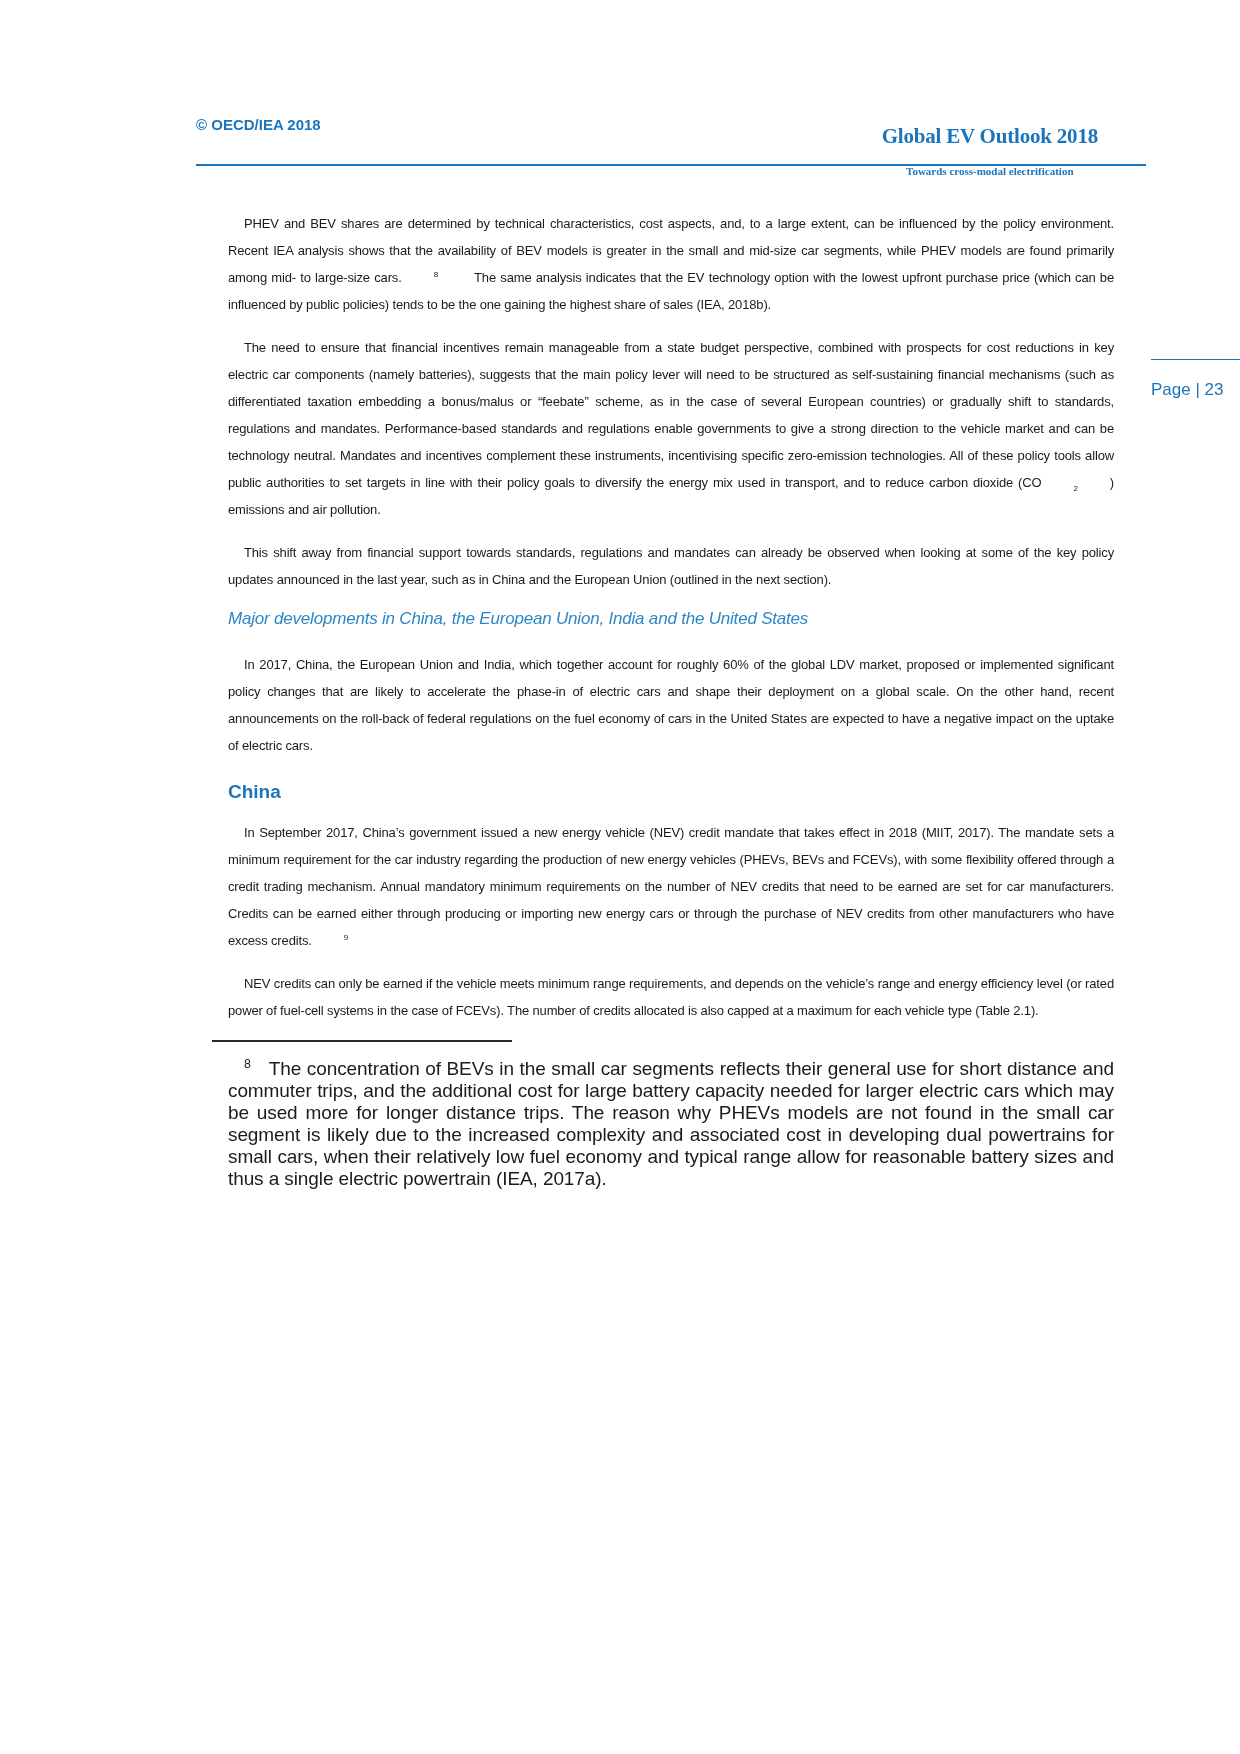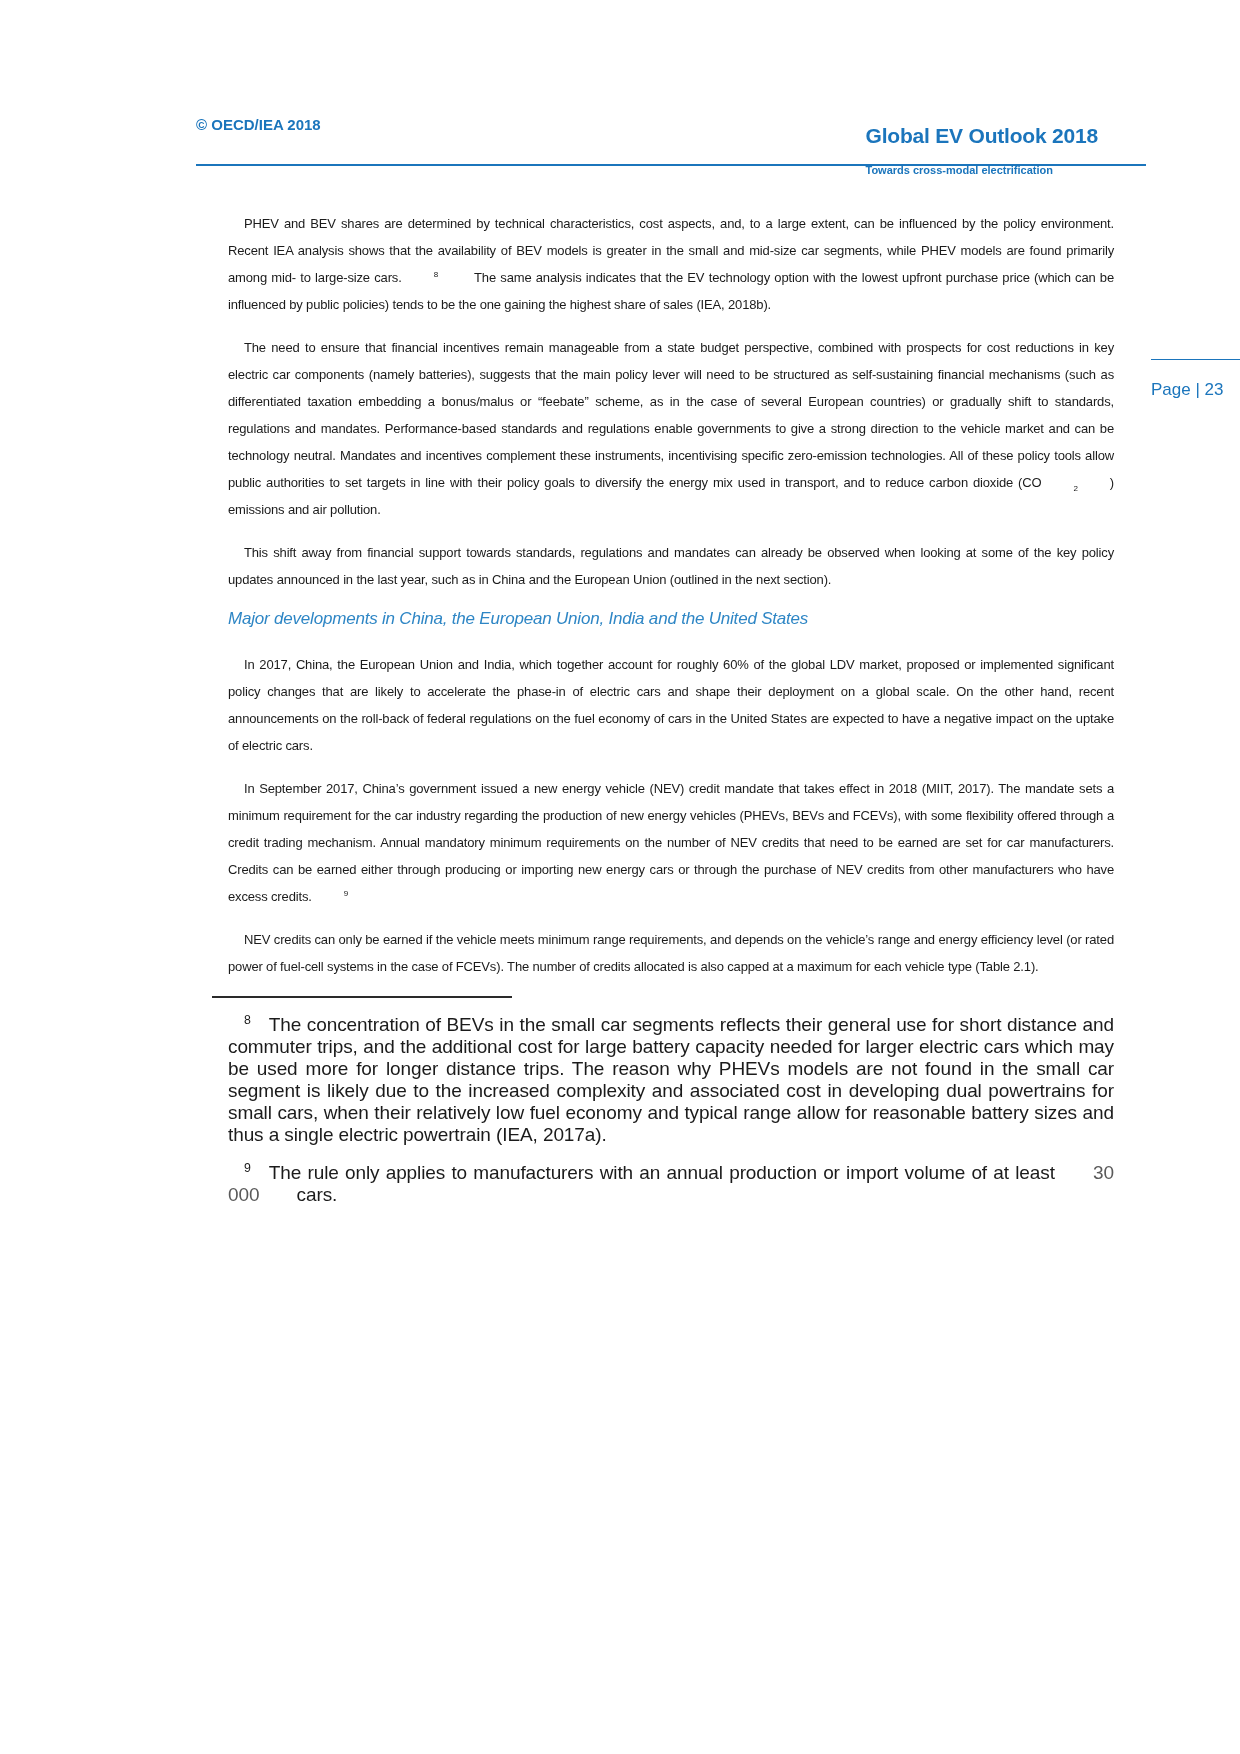--- a/index.html
+++ b/index.html
@@ -15,21 +15,21 @@
     font-family:"Liberation Sans",sans-serif;
     color:var(--body-ink);
   }
 
   
   .hdr-copyright{
     position:absolute;left:148px;top:68px;
     font-size:15px;font-weight:bold;color:var(--accent-blue);
   }
   .hdr-right{
-    position:absolute;right:142px;top:60px;text-align:left;
+    position:absolute;right:142px;top:60px;text-align:center;font-family:Liberation Serif, serif;
   }
   .hdr-title{
     font-size:21px;font-weight:bold;color:var(--accent-blue);
     letter-spacing:-0.2px;
   }
   .hdr-subtitle{
     font-size:11px;font-weight:bold;color:var(--accent-blue);
     margin-top:4px;
   }
   .hdr-rule{
@@ -100,21 +100,21 @@
 
 <div class="page-marker">Page | 23</div>
 
 <div class="content">
   <div id="blocks">
       <p class="body-p"><span>PHEV and BEV shares are determined by technical characteristics, cost aspects, and, to a large extent, can be influenced by the policy environment. Recent IEA analysis shows that the availability of BEV models is greater in the small and mid-size car segments, while PHEV models are found primarily among mid- to large-size cars.</span><sup>8</sup><span> The same analysis indicates that the EV technology option with the lowest upfront purchase price (which can be influenced by public policies) tends to be the one gaining the highest share of sales (IEA, 2018b).</span></p>
       <p class="body-p"><span>The need to ensure that financial incentives remain manageable from a state budget perspective, combined with prospects for cost reductions in key electric car components (namely batteries), suggests that the main policy lever will need to be structured as self-sustaining financial mechanisms (such as differentiated taxation embedding a bonus/malus or “feebate” scheme, as in the case of several European countries) or gradually shift to standards, regulations and mandates. Performance-based standards and regulations enable governments to give a strong direction to the vehicle market and can be technology neutral. Mandates and incentives complement these instruments, incentivising specific zero-emission technologies. All of these policy tools allow public authorities to set targets in line with their policy goals to diversify the energy mix used in transport, and to reduce carbon dioxide (CO</span><sub>2</sub><span>) emissions and air pollution.</span></p>
       <p class="body-p"><span>This shift away from financial support towards standards, regulations and mandates can already be observed when looking at some of the key policy updates announced in the last year, such as in China and the European Union (outlined in the next section).</span></p>
       <h3 class="h2">Major developments in China, the European Union, India and the United States</h3>
       <p class="body-p"><span>In 2017, China, the European Union and India, which together account for roughly 60% of the global LDV market, proposed or implemented significant policy changes that are likely to accelerate the phase-in of electric cars and shape their deployment on a global scale. On the other hand, recent announcements on the roll-back of federal regulations on the fuel economy of cars in the United States are expected to have a negative impact on the uptake of electric cars.</span></p>
+      <h4 class="h3">China</h4>
       <p class="body-p"><span>In September 2017, China’s government issued a new energy vehicle (NEV) credit mandate that takes effect in 2018 (MIIT, 2017). The mandate sets a minimum requirement for the car industry regarding the production of new energy vehicles (PHEVs, BEVs and FCEVs), with some flexibility offered through a credit trading mechanism. Annual mandatory minimum requirements on the number of NEV credits that need to be earned are set for car manufacturers. Credits can be earned either through producing or importing new energy cars or through the purchase of NEV credits from other manufacturers who have excess credits.</span><sup>9</sup></p>
       <p class="body-p"><span>NEV credits can only be earned if the vehicle meets minimum range requirements, and depends on the vehicle’s range and energy efficiency level (or rated power of fuel-cell systems in the case of FCEVs). The number of credits allocated is also capped at a maximum for each vehicle type (Table 2.1).</span></p>
     </div>
   <div class="fn-sep"></div>
   <div id="footnotes">
       <p class="footnote"><sup>8</sup><span>The concentration of BEVs in the small car segments reflects their general use for short distance and commuter trips, and the additional cost for large battery capacity needed for larger electric cars which may be used more for longer distance trips. The reason why PHEVs models are not found in the small car segment is likely due to the increased complexity and associated cost in developing dual powertrains for small cars, when their relatively low fuel economy and typical range allow for reasonable battery sizes and thus a single electric powertrain (IEA, 2017a).</span></p>
-      <p class="footnote"><sup>9</sup><span>The rule only applies to manufacturers with an annual production or import volume of at least </span><span class="muted">30 000</span><span> cars.</span></p>
     </div>
 </div>
 
 </body></html>

